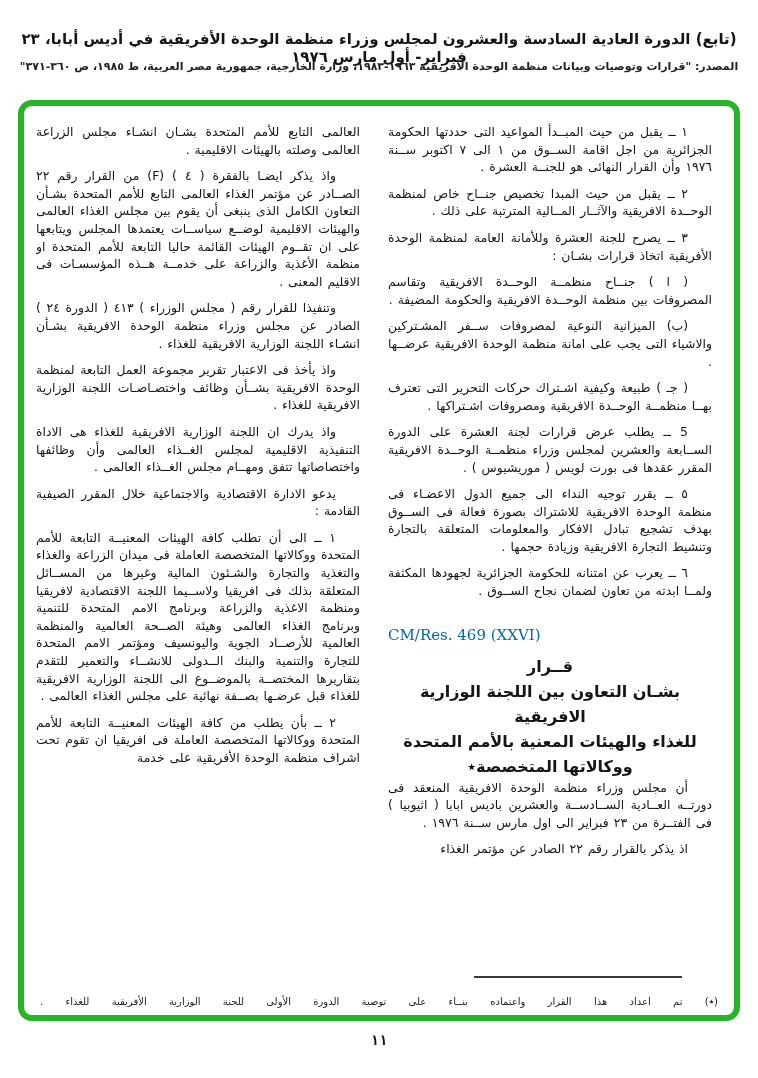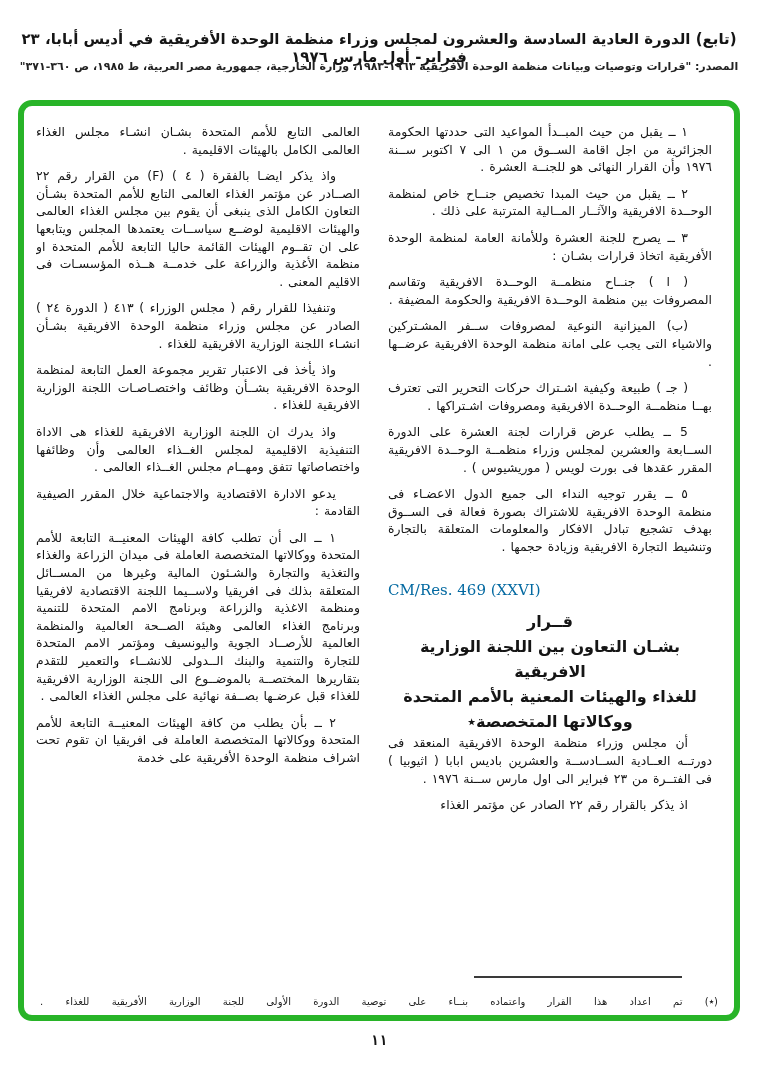--- a/index.html
+++ b/index.html
@@ -111,36 +111,37 @@
 
   <div class="col col-right">
     <div class="para indent">١ ــ يقبل من حيث المبــدأ المواعيد التى حددتها الحكومة الجزائرية من اجل اقامة الســوق من ١ الى ٧ اكتوبر ســنة ١٩٧٦ وأن القرار النهائى هو للجنــة العشرة .</div>
     <div class="para indent">٢ ــ يقبل من حيث المبدا تخصيص جنــاح خاص لمنظمة الوحــدة الافريقية والآثــار المــالية المترتبة على ذلك .</div>
     <div class="para indent">٣ ــ يصرح للجنة العشرة وللأمانة العامة لمنظمة الوحدة الأفريقية اتخاذ قرارات بشـان :</div>
     <div class="para indent">( ا ) جنــاح منظمــة الوحــدة الافريقية وتقاسم المصروفات بين منظمة الوحــدة الافريقية والحكومة المضيفة .</div>
     <div class="para indent">(ب) الميزانية النوعية لمصروفات ســفر المشـتركين والاشياء التى يجب على امانة منظمة الوحدة الافريقية عرضــها .</div>
     <div class="para indent">( جـ ) طبيعة وكيفية اشـتراك حركات التحرير التى تعترف بهــا منظمــة الوحــدة الافريقية ومصروفات اشـتراكها .</div>
     <div class="para indent">5 ــ يطلب عرض قرارات لجنة العشرة على الدورة الســابعة والعشرين لمجلس وزراء منظمــة الوحــدة الافريقية المقرر عقدها فى بورت لويس ( موريشيوس ) .</div>
     <div class="para indent">٥ ــ يقرر توجيه النداء الى جميع الدول الاعضـاء فى منظمة الوحدة الافريقية للاشتراك بصورة فعالة فى الســوق بهدف تشجيع تبادل الافكار والمعلومات المتعلقة بالتجارة وتنشيط التجارة الافريقية وزيادة حجمها .</div>
+    <div class="para indent">٦ ــ يعرب عن امتنانه للحكومة الجزائرية لجهودها المكثفة ولمــا ابدته من تعاون لضمان نجاح الســوق .</div>
 
     <div class="cm-ref">CM/Res. 469 (XXVI)</div>
 
     <div class="title-block">
       <div>قــرار</div>
       <div>بشـان التعاون بين اللجنة الوزارية الافريقية</div>
       <div>للغذاء والهيئات المعنية بالأمم المتحدة</div>
       <div>ووكالاتها المتخصصة٭</div>
     </div>
 
     <div class="para indent">أن مجلس وزراء منظمة الوحدة الافريقية المنعقد فى دورتــه العــادية الســادســة والعشرين باديس ابابا ( اثيوبيا ) فى الفتــرة من ٢٣ فبراير الى اول مارس ســنة ١٩٧٦ .</div>
     <div class="para indent">اذ يذكر بالقرار رقم ٢٢ الصادر عن مؤتمر الغذاء</div>
   </div>
 
   <div class="col col-left">
-    <div class="para">العالمى التابع للأمم المتحدة بشـان انشـاء مجلس الغذاء العالمى الكامل بالهيئات الاقليمية .</div>
+    <div class="para">العالمى التابع للأمم المتحدة بشـان انشـاء مجلس الزراعة العالمى وصلته بالهيئات الاقليمية .</div>
     <div class="para indent">واذ يذكر ايضـا بالفقرة ( ٤ ) (F) من القرار رقم ٢٢ الصــادر عن مؤتمر الغذاء العالمى التابع للأمم المتحدة بشـأن التعاون الكامل الذى ينبغى أن يقوم بين مجلس الغذاء العالمى والهيئات الاقليمية لوضــع سياســات يعتمدها المجلس ويتابعها على ان تقــوم الهيئات القائمة حاليا التابعة للأمم المتحدة او منظمة الأغذية والزراعة على خدمــة هــذه المؤسسـات فى الاقليم المعنى .</div>
     <div class="para indent">وتنفيذا للقرار رقم ( مجلس الوزراء ) ٤١٣ ( الدورة ٢٤ ) الصادر عن مجلس وزراء منظمة الوحدة الافريقية بشـأن انشـاء اللجنة الوزارية الافريقية للغذاء .</div>
     <div class="para indent">واذ يأخذ فى الاعتبار تقرير مجموعة العمل التابعة لمنظمة الوحدة الافريقية بشــأن وظائف واختصـاصـات اللجنة الوزارية الافريقية للغذاء .</div>
     <div class="para indent">واذ يدرك ان اللجنة الوزارية الافريقية للغذاء هى الاداة التنفيذية الاقليمية لمجلس الغــذاء العالمى وأن وظائفها واختصاصاتها تتفق ومهــام مجلس الغــذاء العالمى .</div>
     <div class="para indent">يدعو الادارة الاقتصادية والاجتماعية خلال المقرر الصيفية القادمة :</div>
     <div class="para indent">١ ــ الى أن تطلب كافة الهيئات المعنيــة التابعة للأمم المتحدة ووكالاتها المتخصصة العاملة فى ميدان الزراعة والغذاء والتغذية والتجارة والشـئون المالية وغيرها من المســائل المتعلقة بذلك فى افريقيا ولاســيما اللجنة الاقتصادية لافريقيا ومنظمة الاغذية والزراعة وبرنامج الامم المتحدة للتنمية وبرنامج الغذاء العالمى وهيئة الصــحة العالمية والمنظمة العالمية للأرصــاد الجوية واليونسيف ومؤتمر الامم المتحدة للتجارة والتنمية والبنك الــدولى للانشــاء والتعمير للتقدم بتقاريرها المختصــة بالموضــوع الى اللجنة الوزارية الافريقية للغذاء قبل عرضـها بصــفة نهائية على مجلس الغذاء العالمى .</div>
     <div class="para indent">٢ ــ بأن يطلب من كافة الهيئات المعنيــة التابعة للأمم المتحدة ووكالاتها المتخصصة العاملة فى افريقيا ان تقوم تحت اشراف منظمة الوحدة الأفريقية على خدمة</div>
   </div>
 
   <div class="footnote-rule"></div>

